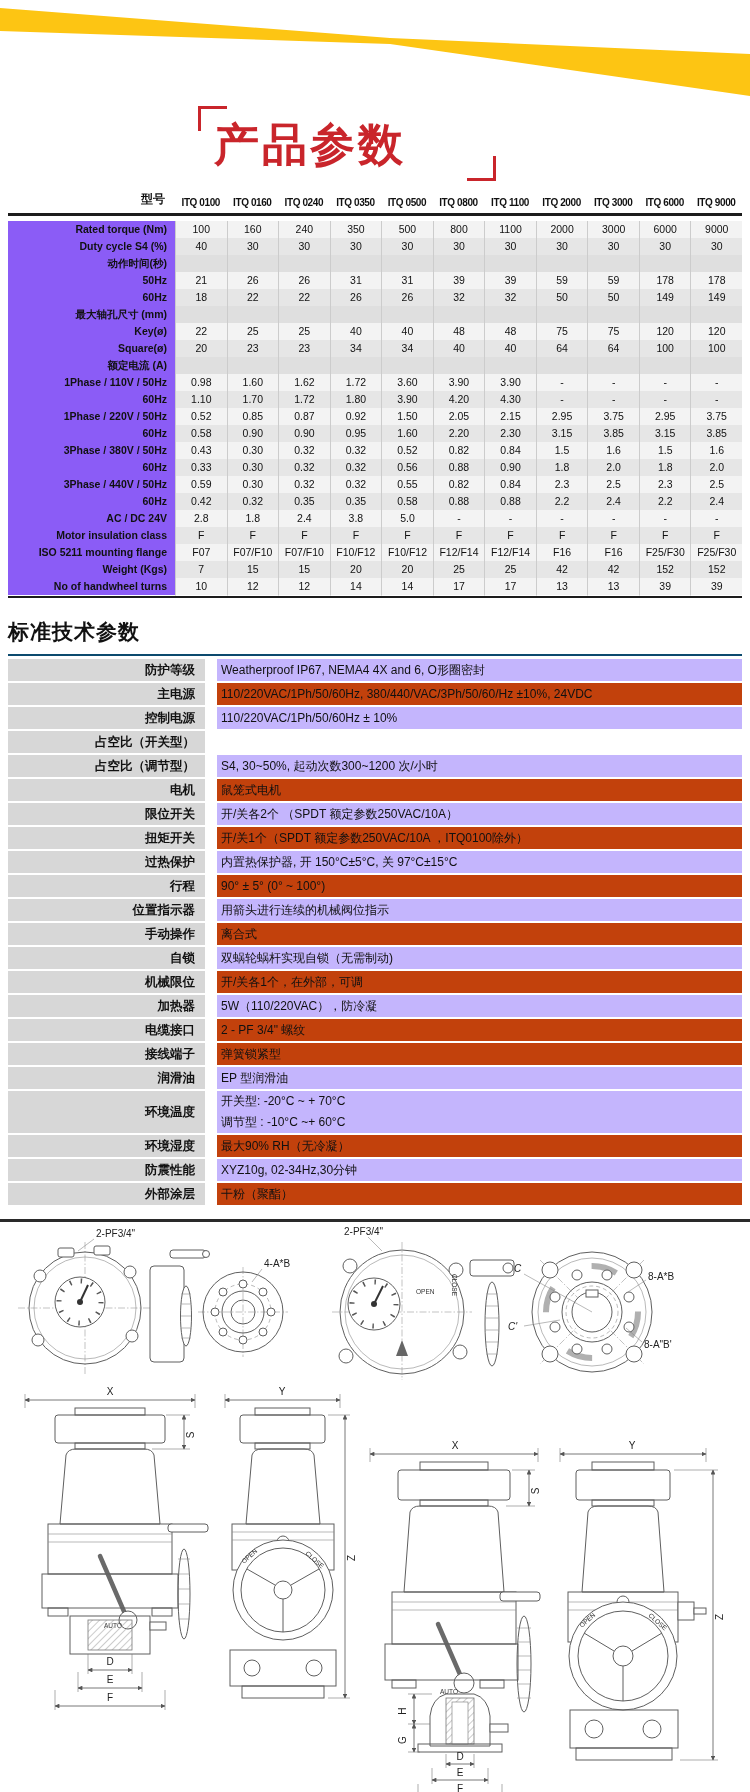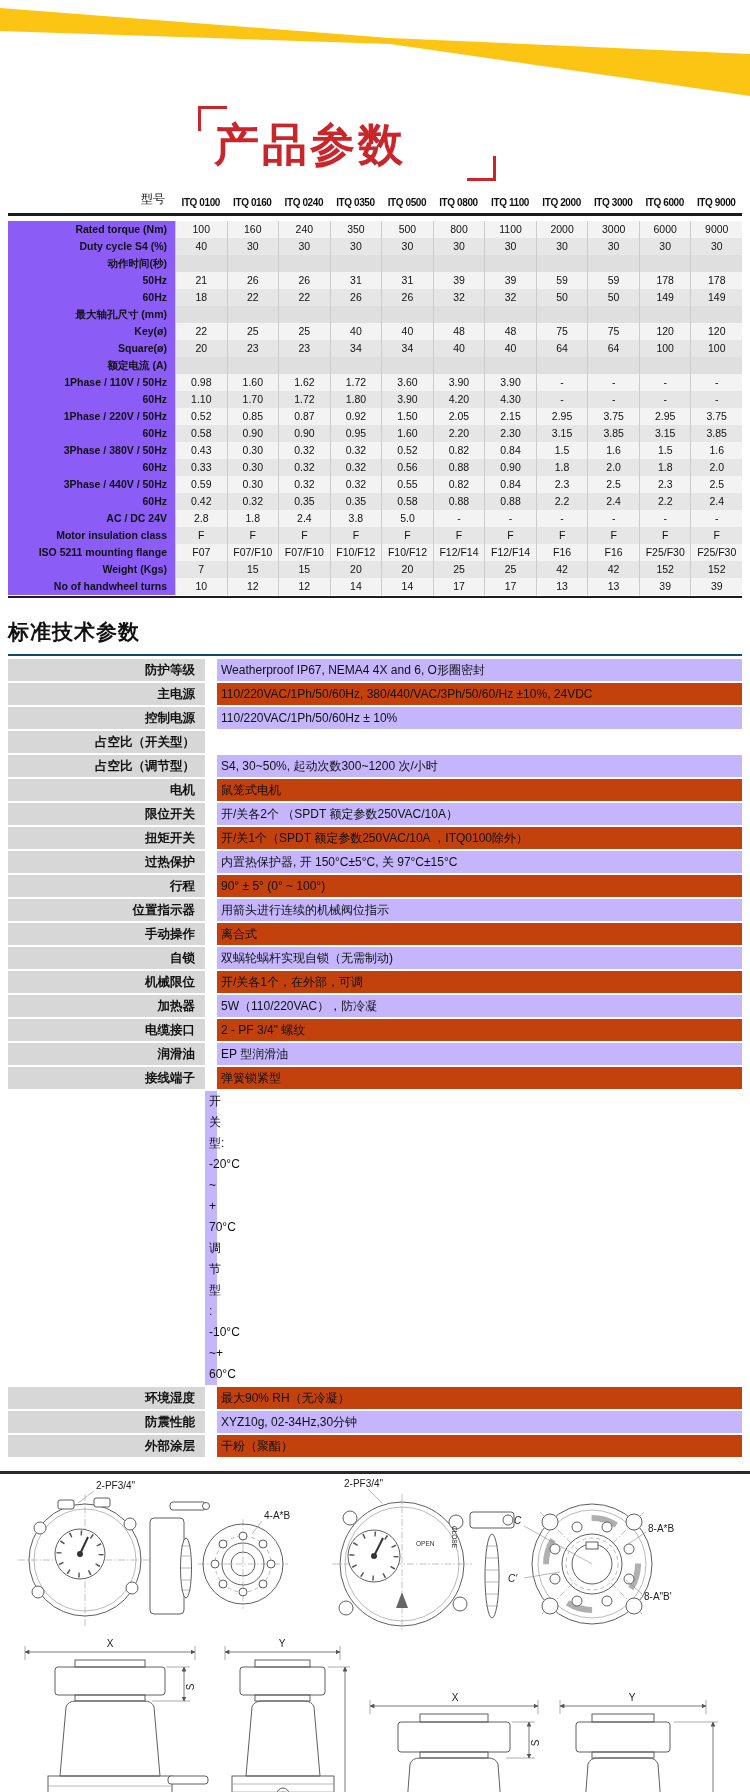--- a/index.html
+++ b/index.html
@@ -11,21 +11,21 @@
   
   .title-wrap{position:relative;width:262px;margin:6px 0 0 198px;padding:16px 20px 14px 16px}
   .title{font-size:45px;font-weight:bold;color:var(--red,#C9252B);letter-spacing:3px;line-height:1}
   .br{position:absolute;width:26px;height:22px}
   .br-tl{left:0;top:0;border-left:3px solid var(--red,#C9252B);border-top:3px solid var(--red,#C9252B)}
   .br-br{right:0;bottom:0;border-right:3px solid var(--red,#C9252B);border-bottom:3px solid var(--red,#C9252B)}
   
   .spec{margin:10px 8px 0}
   .spec-header{display:grid;grid-template-columns:167px repeat(11,1fr);align-items:end;
     border-bottom:3px solid #1c1c1c;padding-bottom:5px}
-  .spec-header .sh-label{font-size:12px;font-weight:normal;text-align:right;padding-right:10px}
+  .spec-header .sh-label{font-size:12px;font-weight:bold;text-align:right;padding-right:10px}
   .spec-header .sh-model{font-size:10px;font-weight:bold;text-align:center;letter-spacing:-0.4px}
   .spec-rows{margin-top:5px;border-bottom:3px solid #1c1c1c}
   .spec-row{display:grid;grid-template-columns:167px repeat(11,1fr);height:17px;line-height:17px}
   .spec-row .lab{background:#8b5cf6;font-weight:bold;font-size:10.5px;text-align:right;
     padding-right:8px;border-bottom:1px solid #fff;white-space:nowrap}
   .spec-row .c{font-size:10.5px;text-align:center;border-left:1px solid #cccccc;border-bottom:1px solid #fff;white-space:nowrap}
   .spec-row.even .c{background:#F3F3F3}
   .spec-row.odd  .c{background:#E6E6E6}
   .spec-row.sec  .c{background:#DFDFDF}
   
@@ -499,35 +499,36 @@
         <div class="">5W（110/220VAC），防冷凝</div>
       </div>
     </div>
     <div class="param-row odd">
       <div class="plab">电缆接口</div>
       <div class="gap"></div>
       <div class="pval">
         <div class="">2 - PF 3/4" 螺纹</div>
       </div>
     </div>
+    <div class="param-row odd">
+      <div class="plab">接线端子</div>
+      <div class="gap"></div>
+      <div class="pval">
+        <div class="">弹簧锁紧型</div>
+      </div>
+    </div>
     <div class="param-row even">
       <div class="plab">润滑油</div>
       <div class="gap"></div>
       <div class="pval">
         <div class="">EP 型润滑油</div>
       </div>
     </div>
-    <div class="param-row odd">
-      <div class="plab">接线端子</div>
-      <div class="gap"></div>
-      <div class="pval">
-        <div class="">弹簧锁紧型</div>
-      </div>
-    </div>
     <div class="param-row even tall">
+      <div class="plab">环境温度</div>
       <div class="gap"></div>
       <div class="pval">
         <div class="">开关型: -20°C ~ + 70°C</div>
         <div class="">调节型 : -10°C ~+ 60°C</div>
       </div>
     </div>
     <div class="param-row odd">
       <div class="plab">环境湿度</div>
       <div class="gap"></div>
       <div class="pval">

